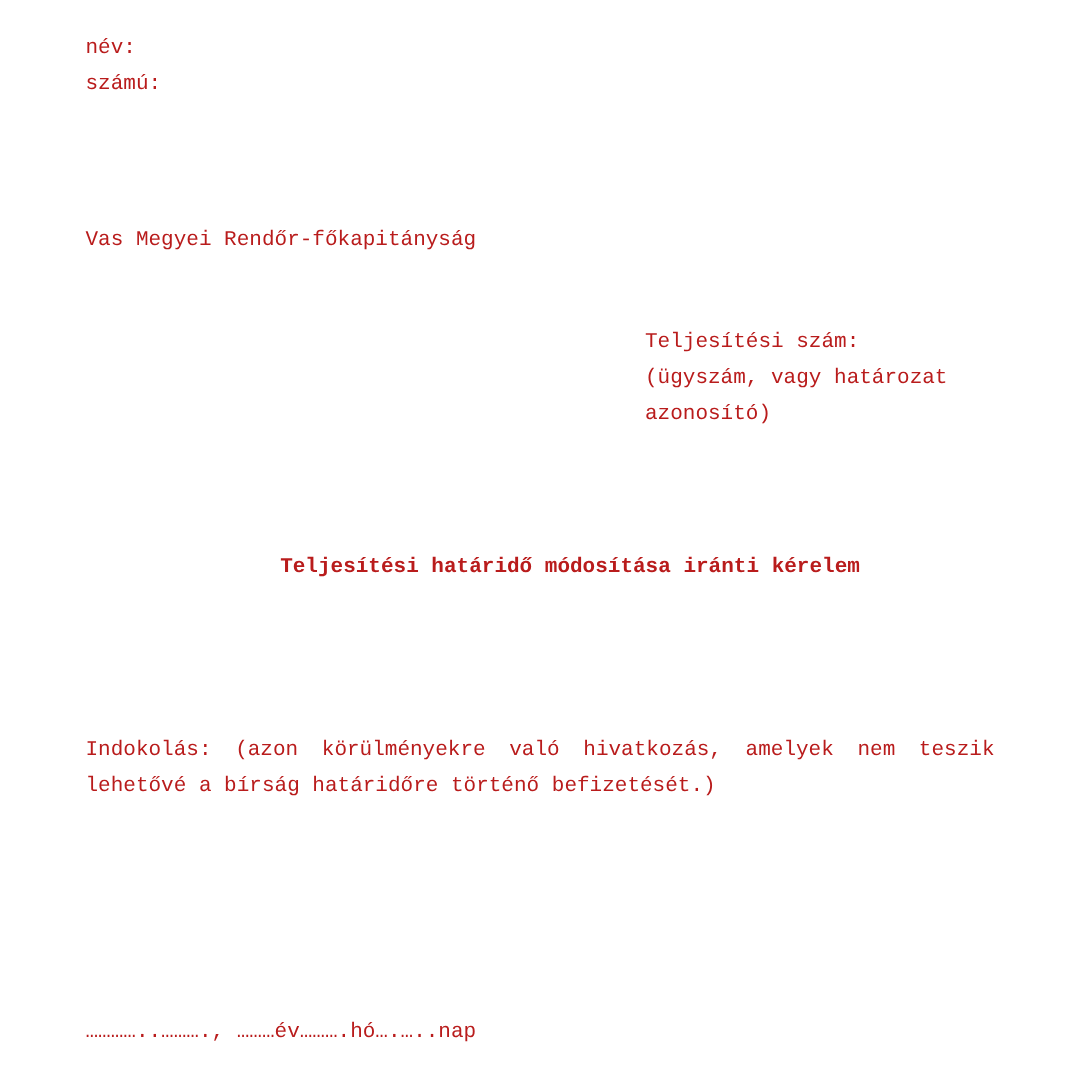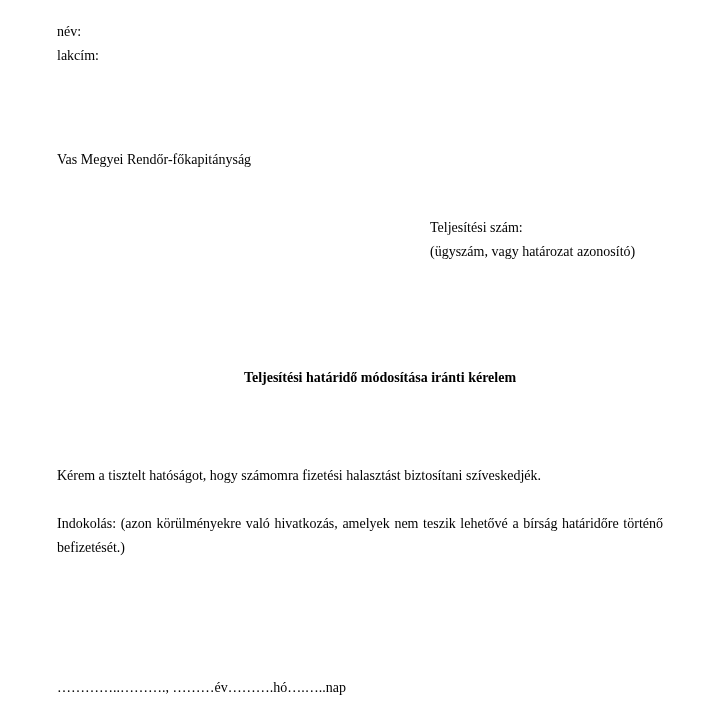--- a/index.html
+++ b/index.html
@@ -5,22 +5,22 @@
   html, body {
     margin: 0;
     padding: 0;
     background: #ffffff;
   }
   .page {
     position: relative;
     width: 664px;
     height: 717px;
     background: #ffffff;
-    color: #000000;
-    font-family: Liberation Serif, serif;
+    color: #b91c1c;
+    font-family: Liberation Mono, monospace;
     font-size: 14px;
     line-height: 24px;
     overflow: hidden;
   }
   .abs { position: absolute; }
   .sender-block   { top: 20px;  left: 57px; }
   .recipient-block{ top: 148px; left: 57px; }
   .reference-block{ top: 216px; left: 430px; }
   .doc-title {
     top: 366px;
@@ -40,34 +40,33 @@
   .p-indokolas { margin-top: 24px !important; text-align: justify; }
   .date-line { top: 676px; left: 57px; }
 </style>
 </head>
 <body>
 
 <div class="page">
 
   <div class="abs sender-block">
     <div>név:</div>
-    <div>lakcím:</div>
+    <div>számú:</div>
   </div>
 
   <div class="abs recipient-block">
     <div>Vas Megyei Rendőr-főkapitányság</div>
   </div>
 
   <div class="abs reference-block">
     <div>Teljesítési szám:</div>
     <div>(ügyszám, vagy határozat azonosító)</div>
   </div>
 
   <div class="abs doc-title">Teljesítési határidő módosítása iránti kérelem</div>
 
   <div class="abs body-block">
-    <p>Kérem a tisztelt hatóságot, hogy számomra fizetési halasztást biztosítani szíveskedjék.</p>
     <p class="p-indokolas">Indokolás: (azon körülményekre való hivatkozás, amelyek nem teszik lehetővé a bírság határidőre történő befizetését.)</p>
   </div>
 
   <div class="abs date-line">…………..………., ………év……….hó….…..nap</div>
 
 </div>
 
 </body></html>

